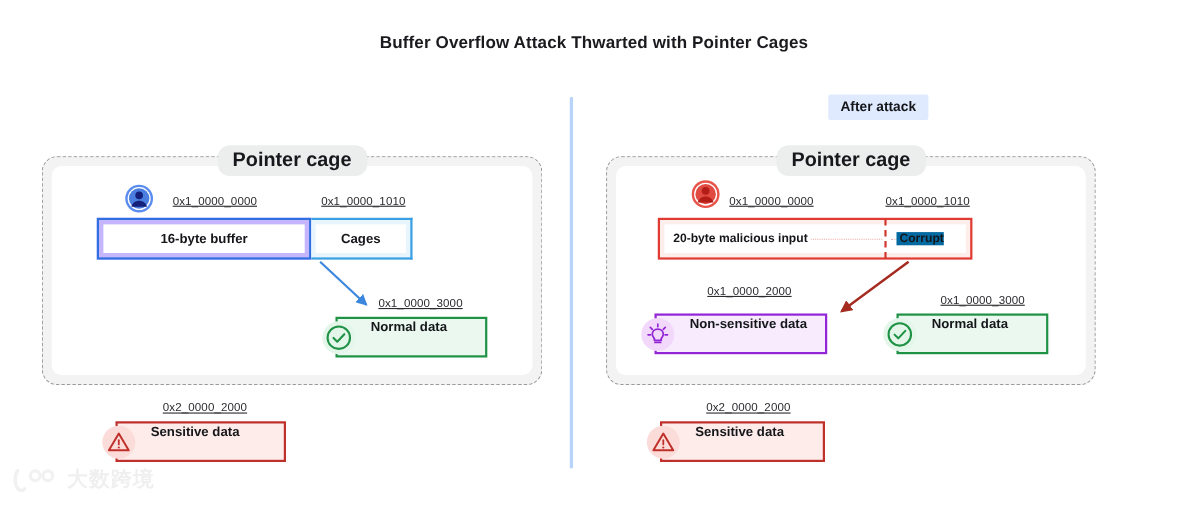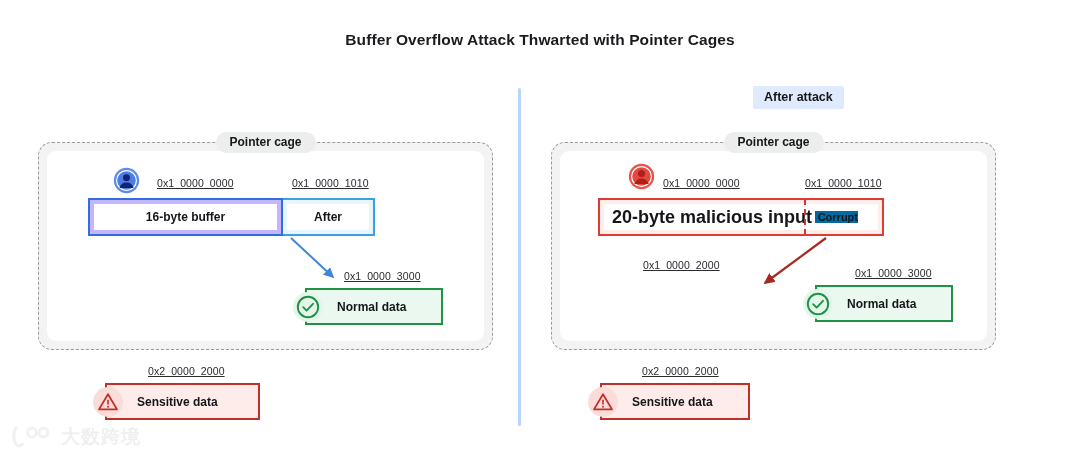--- a/index.html
+++ b/index.html
@@ -46,21 +46,21 @@
   }
   #cage-left  { left: 38px;  top: 142px; width: 455px; height: 208px; }
   #cage-right { left: 551px; top: 142px; width: 445px; height: 208px; }
   .cage-inner {
     position: absolute; left: 8px; top: 8px; right: 8px; bottom: 8px;
     background: #ffffff; border-radius: 9px;
   }
   .cage-label {
     position: absolute; top: -11px;
     background: #eceded; color: #17181c;
-    font-size: 12px; font-weight: 700;
+    font-size: 18px; font-weight: 700;
     padding: 3px 14px 4px; border-radius: 11px;
     white-space: nowrap;
   }
   #cage-label-left  { left: 50%; transform: translateX(-50%); }
   #cage-label-right { left: 50%; transform: translateX(-50%); }
 
   
   .addr {
     position: absolute;
     font-size: 10.5px; font-weight: 400; color: #2b2b30;
@@ -109,21 +109,21 @@
     padding: 4px;
   }
   #malicious-inner {
     position: relative;
     width: 100%; height: 100%;
     background: #ffffff;
     display: flex; align-items: center;
   }
   #malicious-inner .mal-text {
     position: absolute; left: 8px; top: 50%; transform: translateY(-50%);
-    font-size: 18px; font-weight: 700; color: #15161a; white-space: nowrap;
+    font-size: 11px; font-weight: 700; color: #15161a; white-space: nowrap;
     background: #fff; padding-right: 3px; z-index: 2;
   }
   #malicious-inner .corrupt-text {
     position: absolute; right: 20px; top: 50%; transform: translateY(-50%);
     font-size: 11px; font-weight: 700; color: #15161a; white-space: nowrap;
     background: #0369a1; padding-left: 3px; z-index: 2;
   }
   .dotline {
     position: absolute; top: 50%; height: 0;
     border-top: 1.4px dotted #f0a9a2; z-index: 1;
@@ -131,21 +131,21 @@
   #dotline-a { left: 120px; width: 78px; }
   #dotline-b { left: 206px; width: 24px; }
   #red-divider {
     position: absolute; left: 200px; top: -5px; bottom: -5px;
     width: 0; border-left: 2px dashed #d2372d; z-index: 3;
   }
 
   
   .chip {
     position: absolute; height: 37px;
-    display: flex; align-items: center;
+    display: flex; 
     border-width: 2.2px; border-style: solid;
     padding-left: 30px; padding-right: 29px;
   }
   .chip .chip-label {
     font-size: 12px; font-weight: 700; color: #15161a;
     white-space: nowrap; position: relative; z-index: 2;
   }
   .chip-icon {
     position: absolute; left: -14px; top: 50%; transform: translateY(-50%);
     width: 30px; height: 30px; border-radius: 50%;
@@ -208,21 +208,21 @@
   </div>
 
   <div class="addr" style="left:157px; top:177px;">0x1_0000_0000</div>
   <div class="addr" style="left:292px; top:177px;">0x1_0000_1010</div>
 
   <div id="buffer-bar">
     <div class="seg-buffer">
       <div class="seg-inner">16-byte buffer</div>
     </div>
     <div class="seg-offset">
-      <div class="seg-inner">After</div>
+      <div class="seg-inner">Cages</div>
     </div>
   </div>
 
   <div class="addr" style="left:344px; top:270px;">0x1_0000_3000</div>
 
   <div class="chip green" id="chip-normal-left">
     <span class="chip-icon">
       <svg width="26" height="26" viewBox="0 0 26 26" xmlns="http://www.w3.org/2000/svg">
         <circle cx="13" cy="13" r="10.2" fill="none" stroke="#1f9246" stroke-width="1.9"></circle>
         <path d="M8.2 13.2 11.6 16.6 18 9.8" fill="none" stroke="#1f9246" stroke-width="1.9" stroke-linecap="round" stroke-linejoin="round"></path>
@@ -269,20 +269,36 @@
       <span class="mal-text">20-byte malicious input</span>
       <span class="dotline" id="dotline-a"></span>
       <span class="dotline" id="dotline-b"></span>
       <span id="red-divider"></span>
       <span class="corrupt-text">Corrupt</span>
     </div>
   </div>
 
   <div class="addr" style="left:643px; top:259px;">0x1_0000_2000</div>
 
+  <div class="chip purple" id="chip-nonsens">
+    <span class="chip-icon">
+      <svg width="26" height="26" viewBox="0 0 26 26" xmlns="http://www.w3.org/2000/svg">
+        <g stroke="#9226d6" stroke-width="1.5" stroke-linecap="round">
+          <line x1="13" y1="3.6" x2="13" y2="6.1"></line>
+          <line x1="6.2" y1="6.6" x2="8" y2="8.4"></line>
+          <line x1="19.8" y1="6.6" x2="18" y2="8.4"></line>
+          <line x1="4.1" y1="13.4" x2="6.5" y2="13.4"></line>
+          <line x1="21.9" y1="13.4" x2="19.5" y2="13.4"></line>
+        </g>
+        <path d="M13 8.1c-3 0-5 2.1-5 4.8 0 1.9 1.2 3 1.9 3.9v1.6h6.2v-1.6c.7-.9 1.9-2 1.9-3.9 0-2.7-2-4.8-5-4.8z" fill="none" stroke="#9226d6" stroke-width="1.6" stroke-linejoin="round"></path>
+        <line x1="10.4" y1="20.3" x2="15.6" y2="20.3" stroke="#9226d6" stroke-width="1.6" stroke-linecap="round"></line>
+      </svg>
+    </span>
+    <span class="chip-label">Non-sensitive data</span>
+  </div>
 
   <div class="addr" style="left:855px; top:267px;">0x1_0000_3000</div>
 
   <div class="chip green" id="chip-normal-right">
     <span class="chip-icon">
       <svg width="26" height="26" viewBox="0 0 26 26" xmlns="http://www.w3.org/2000/svg">
         <circle cx="13" cy="13" r="10.2" fill="none" stroke="#1f9246" stroke-width="1.9"></circle>
         <path d="M8.2 13.2 11.6 16.6 18 9.8" fill="none" stroke="#1f9246" stroke-width="1.9" stroke-linecap="round" stroke-linejoin="round"></path>
       </svg>
     </span>

